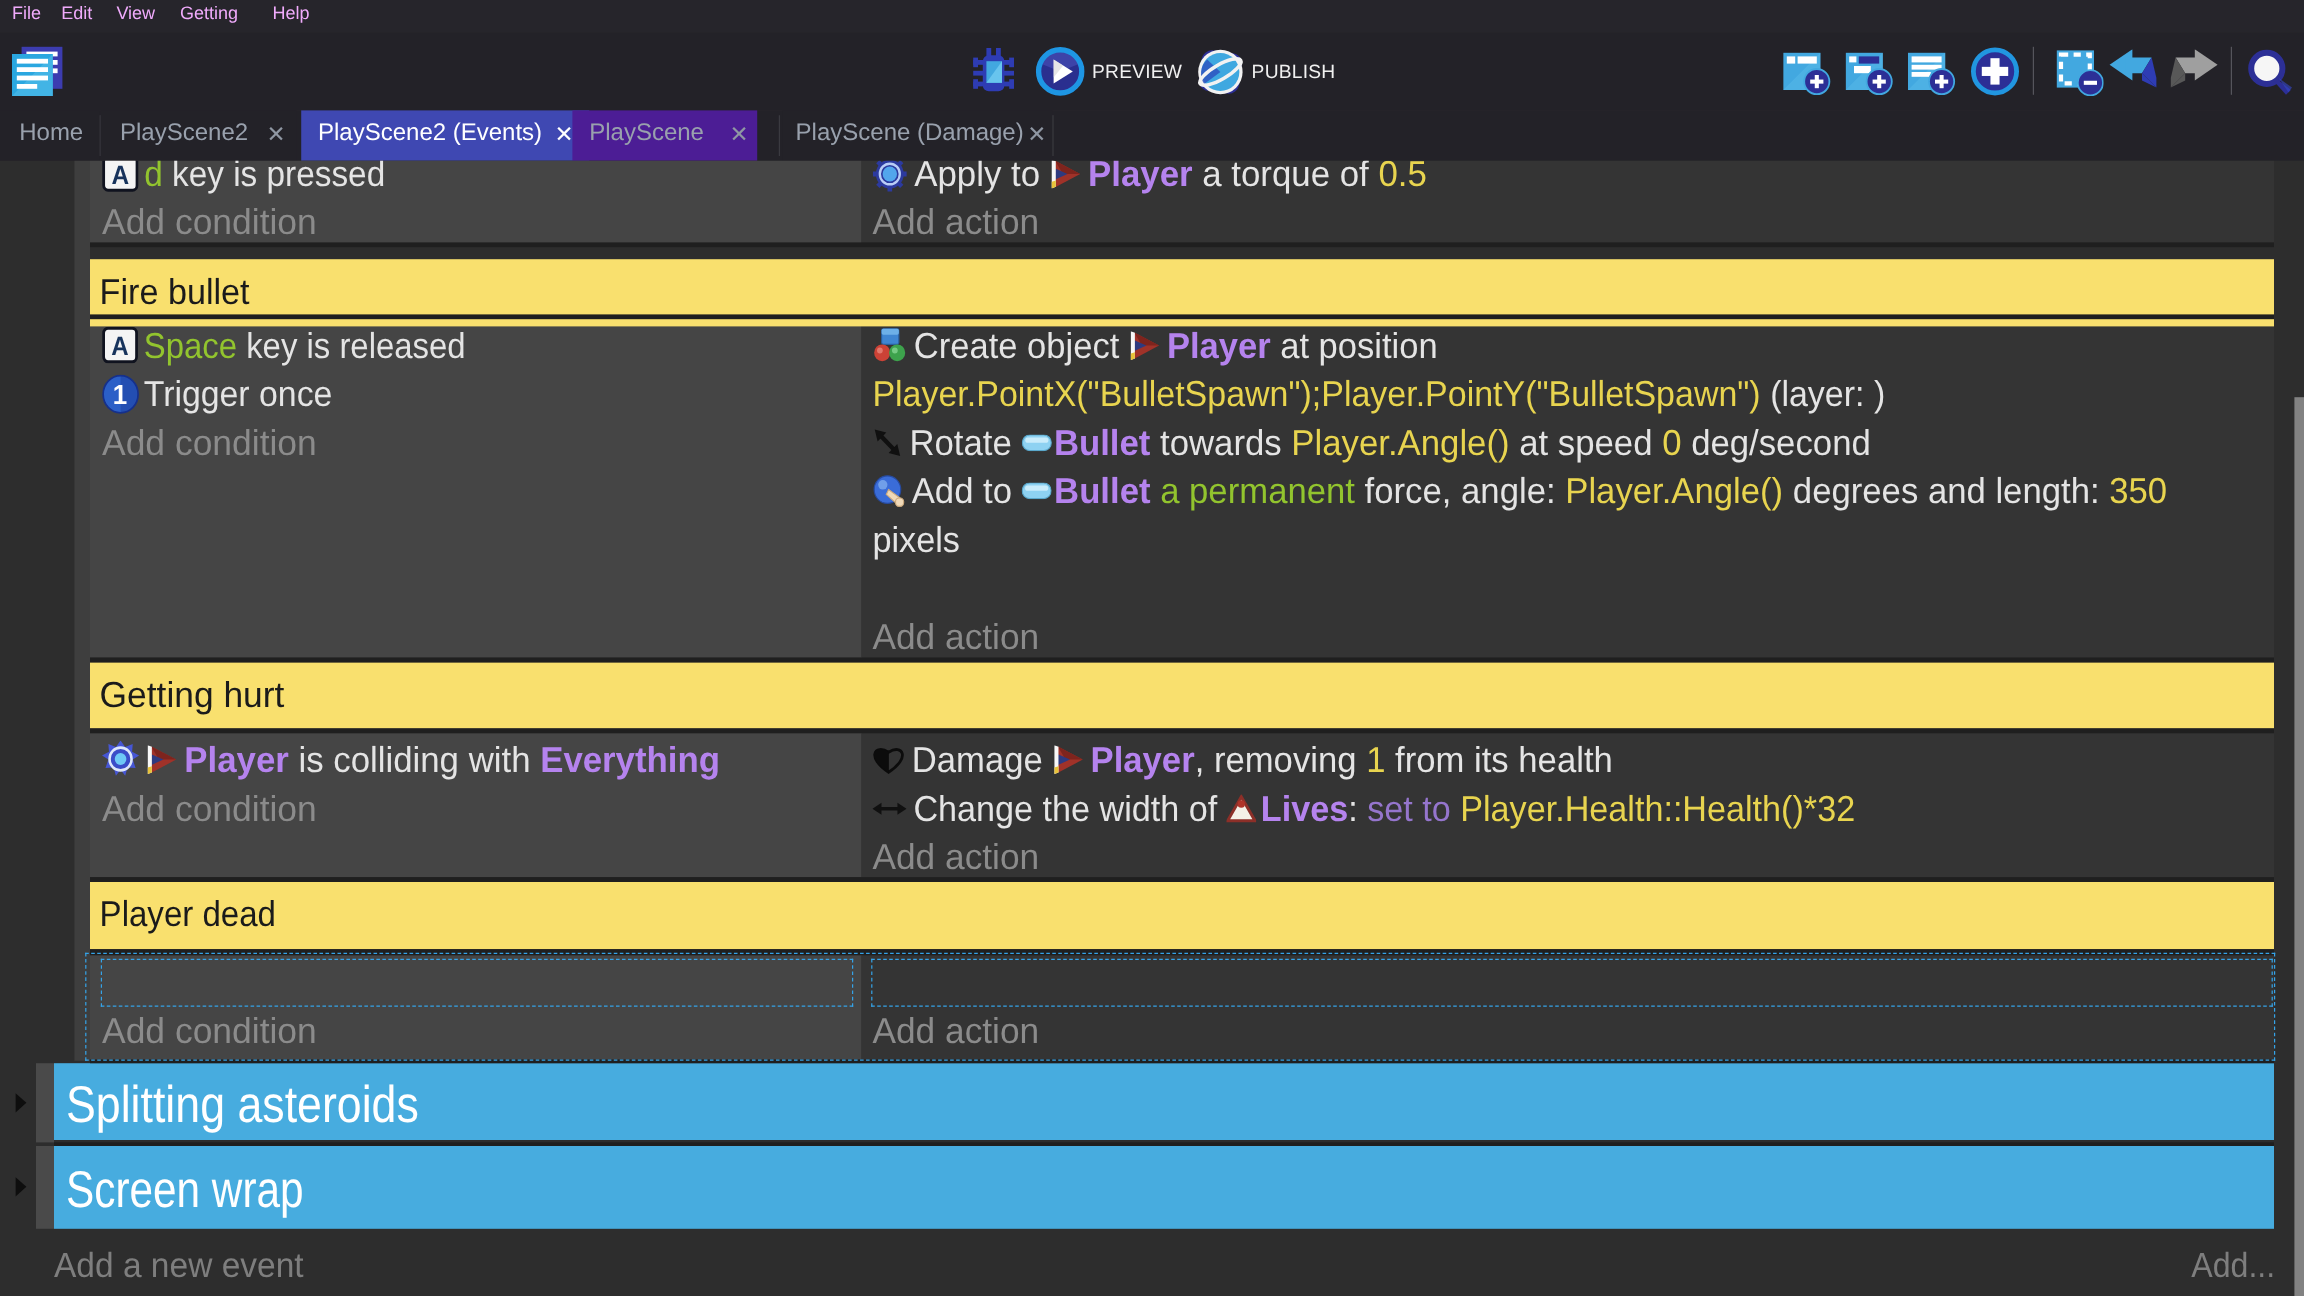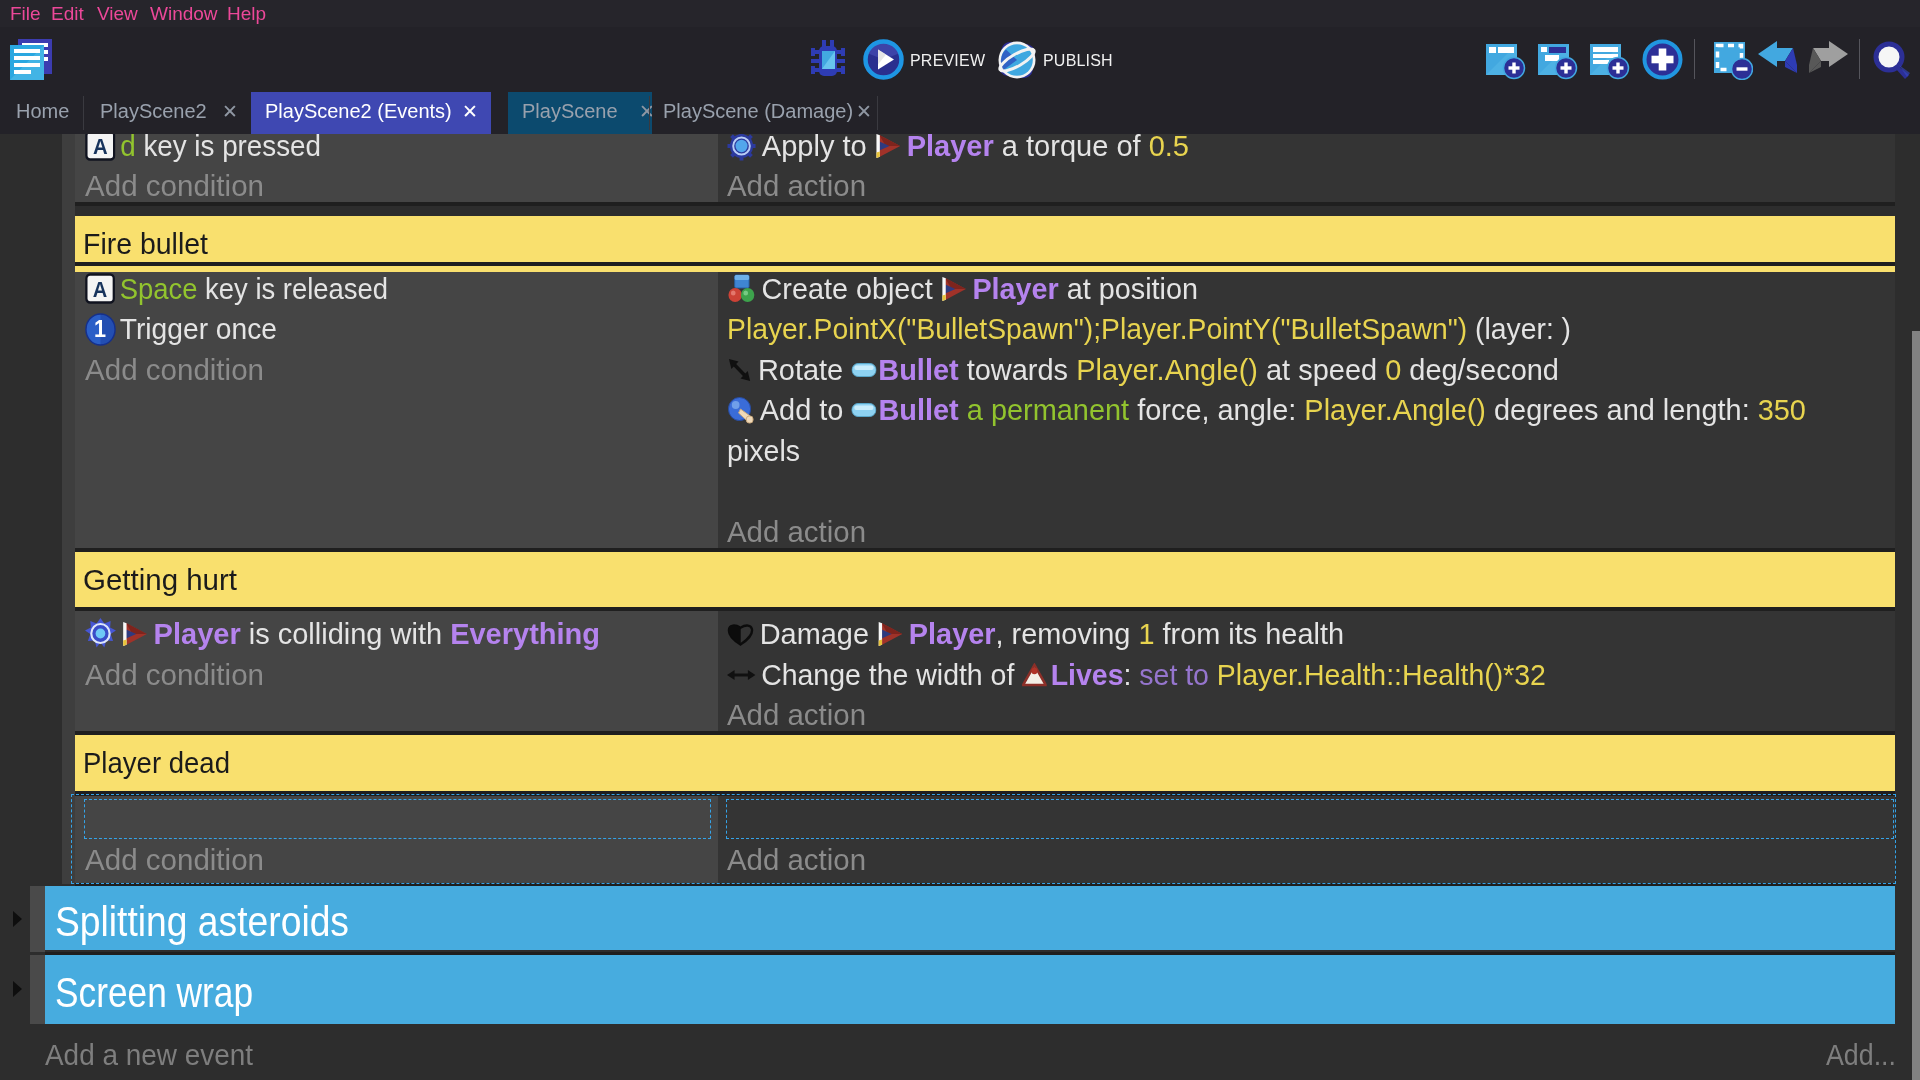--- a/index.html
+++ b/index.html
@@ -1,16 +1,16 @@
 <!DOCTYPE html>
 <html><head><meta charset="utf-8"><style>
 *{margin:0;padding:0;box-sizing:border-box}
 html,body{width:1920px;height:1080px;overflow:hidden;background:#2d2d2d;font-family:"Liberation Sans",sans-serif}
 #menu{position:absolute;left:0;top:0;width:1920px;height:27px;background:#26252b}
-#menu span{position:absolute;top:3px;font-size:19px;color:#ec4899}
+#menu span{position:absolute;top:3px;font-size:15px;color:#f0abfc}
 #toolbar{position:absolute;left:0;top:27px;width:1920px;height:65px;background:#232228}
 #tabs{position:absolute;left:0;top:92px;width:1920px;height:42px;background:#232228}
 .tab{position:absolute;top:0;height:42px;font-size:20px;color:#99a1ad}
 .tab .x{color:#8f97a3;font-size:19px}
 #sheet{position:absolute;left:0;top:134px;width:1920px;height:946px;background:#2d2d2d}
 #lstrip{position:absolute;left:62px;top:134px;width:13px;height:750px;background:#3e3e3e}
 .ev{position:absolute;left:75px;width:1820px}
 .cell{position:absolute;top:0;height:100%;overflow:hidden}
 .cond{left:0;width:643px;background:#454545}
 .act{left:643px;width:1177px;background:#343434}
@@ -29,21 +29,21 @@
 .gap{position:absolute;background:#1f1f1f}
 .tri{position:absolute;left:13px;width:0;height:0;border-left:9px solid #0e0e0e;border-top:8px solid transparent;border-bottom:8px solid transparent}
 .dash{position:absolute;border:1px dashed #35a3e8}
 .bt{color:#7e7e7e;font-size:29px}
 .ln{line-height:40.5px}
 </style></head><body>
 <div id="menu">
     <span style="left:10px">File</span>
     <span style="left:51px">Edit</span>
     <span style="left:97px">View</span>
-    <span style="left:150px">Window</span>
+    <span style="left:150px">Getting</span>
     <span style="left:227px">Help</span>
   </div>
 <div id="toolbar">
 <svg style="position:absolute;left:10px;top:9px" width="44" height="48" viewBox="0 0 44 48">
 <rect x="8" y="3" width="34" height="35" fill="#3c3cb0"></rect>
 <rect x="12" y="7" width="26" height="4" fill="#fff"></rect>
 <rect x="32" y="14" width="6" height="4" fill="#fff"></rect>
       <rect x="32" y="21" width="6" height="4" fill="#fff"></rect>
 <rect x="0" y="9" width="34" height="35" fill="#2aa7e0"></rect>
 <polygon points="0,44 34,9 34,44" fill="#53bce8" opacity="0.6"></polygon>
@@ -154,21 +154,21 @@
     </div>
 <div style="position:absolute;left:83px;top:4px;width:1px;height:34px;background:#3a3a40"></div>
 <div class="tab" style="left:84px;width:163px;background:#232228">
       <span style="position:absolute;left:16px;top:8px">PlayScene2</span>
       <span class="x" style="position:absolute;left:138px;top:8px">✕</span>
     </div>
 <div class="tab" style="left:251px;width:240px;background:#3f48b2;color:#fff">
       <span style="position:absolute;left:14px;top:8px">PlayScene2 (Events)</span>
       <span class="x" style="position:absolute;left:211px;top:8px;color:#fff">✕</span>
     </div>
-<div class="tab" style="left:508px;width:154px;background:#0c4a6e">
+<div class="tab" style="left:477px;width:154px;background:#4c1d95">
       <span style="position:absolute;left:14px;top:8px">PlayScene</span>
       <span class="x" style="position:absolute;left:131px;top:8px">✕</span>
     </div>
 <div style="position:absolute;left:649px;top:4px;width:1px;height:34px;background:#3a3a40"></div>
 <div class="tab" style="left:652px;width:225px;background:#232228">
       <span style="position:absolute;left:11px;top:8px">PlayScene (Damage)</span>
       <span class="x" style="position:absolute;left:204px;top:8px">✕</span>
     </div>
 <div style="position:absolute;left:877px;top:4px;width:1px;height:34px;background:#3a3a40"></div>
 </div>

